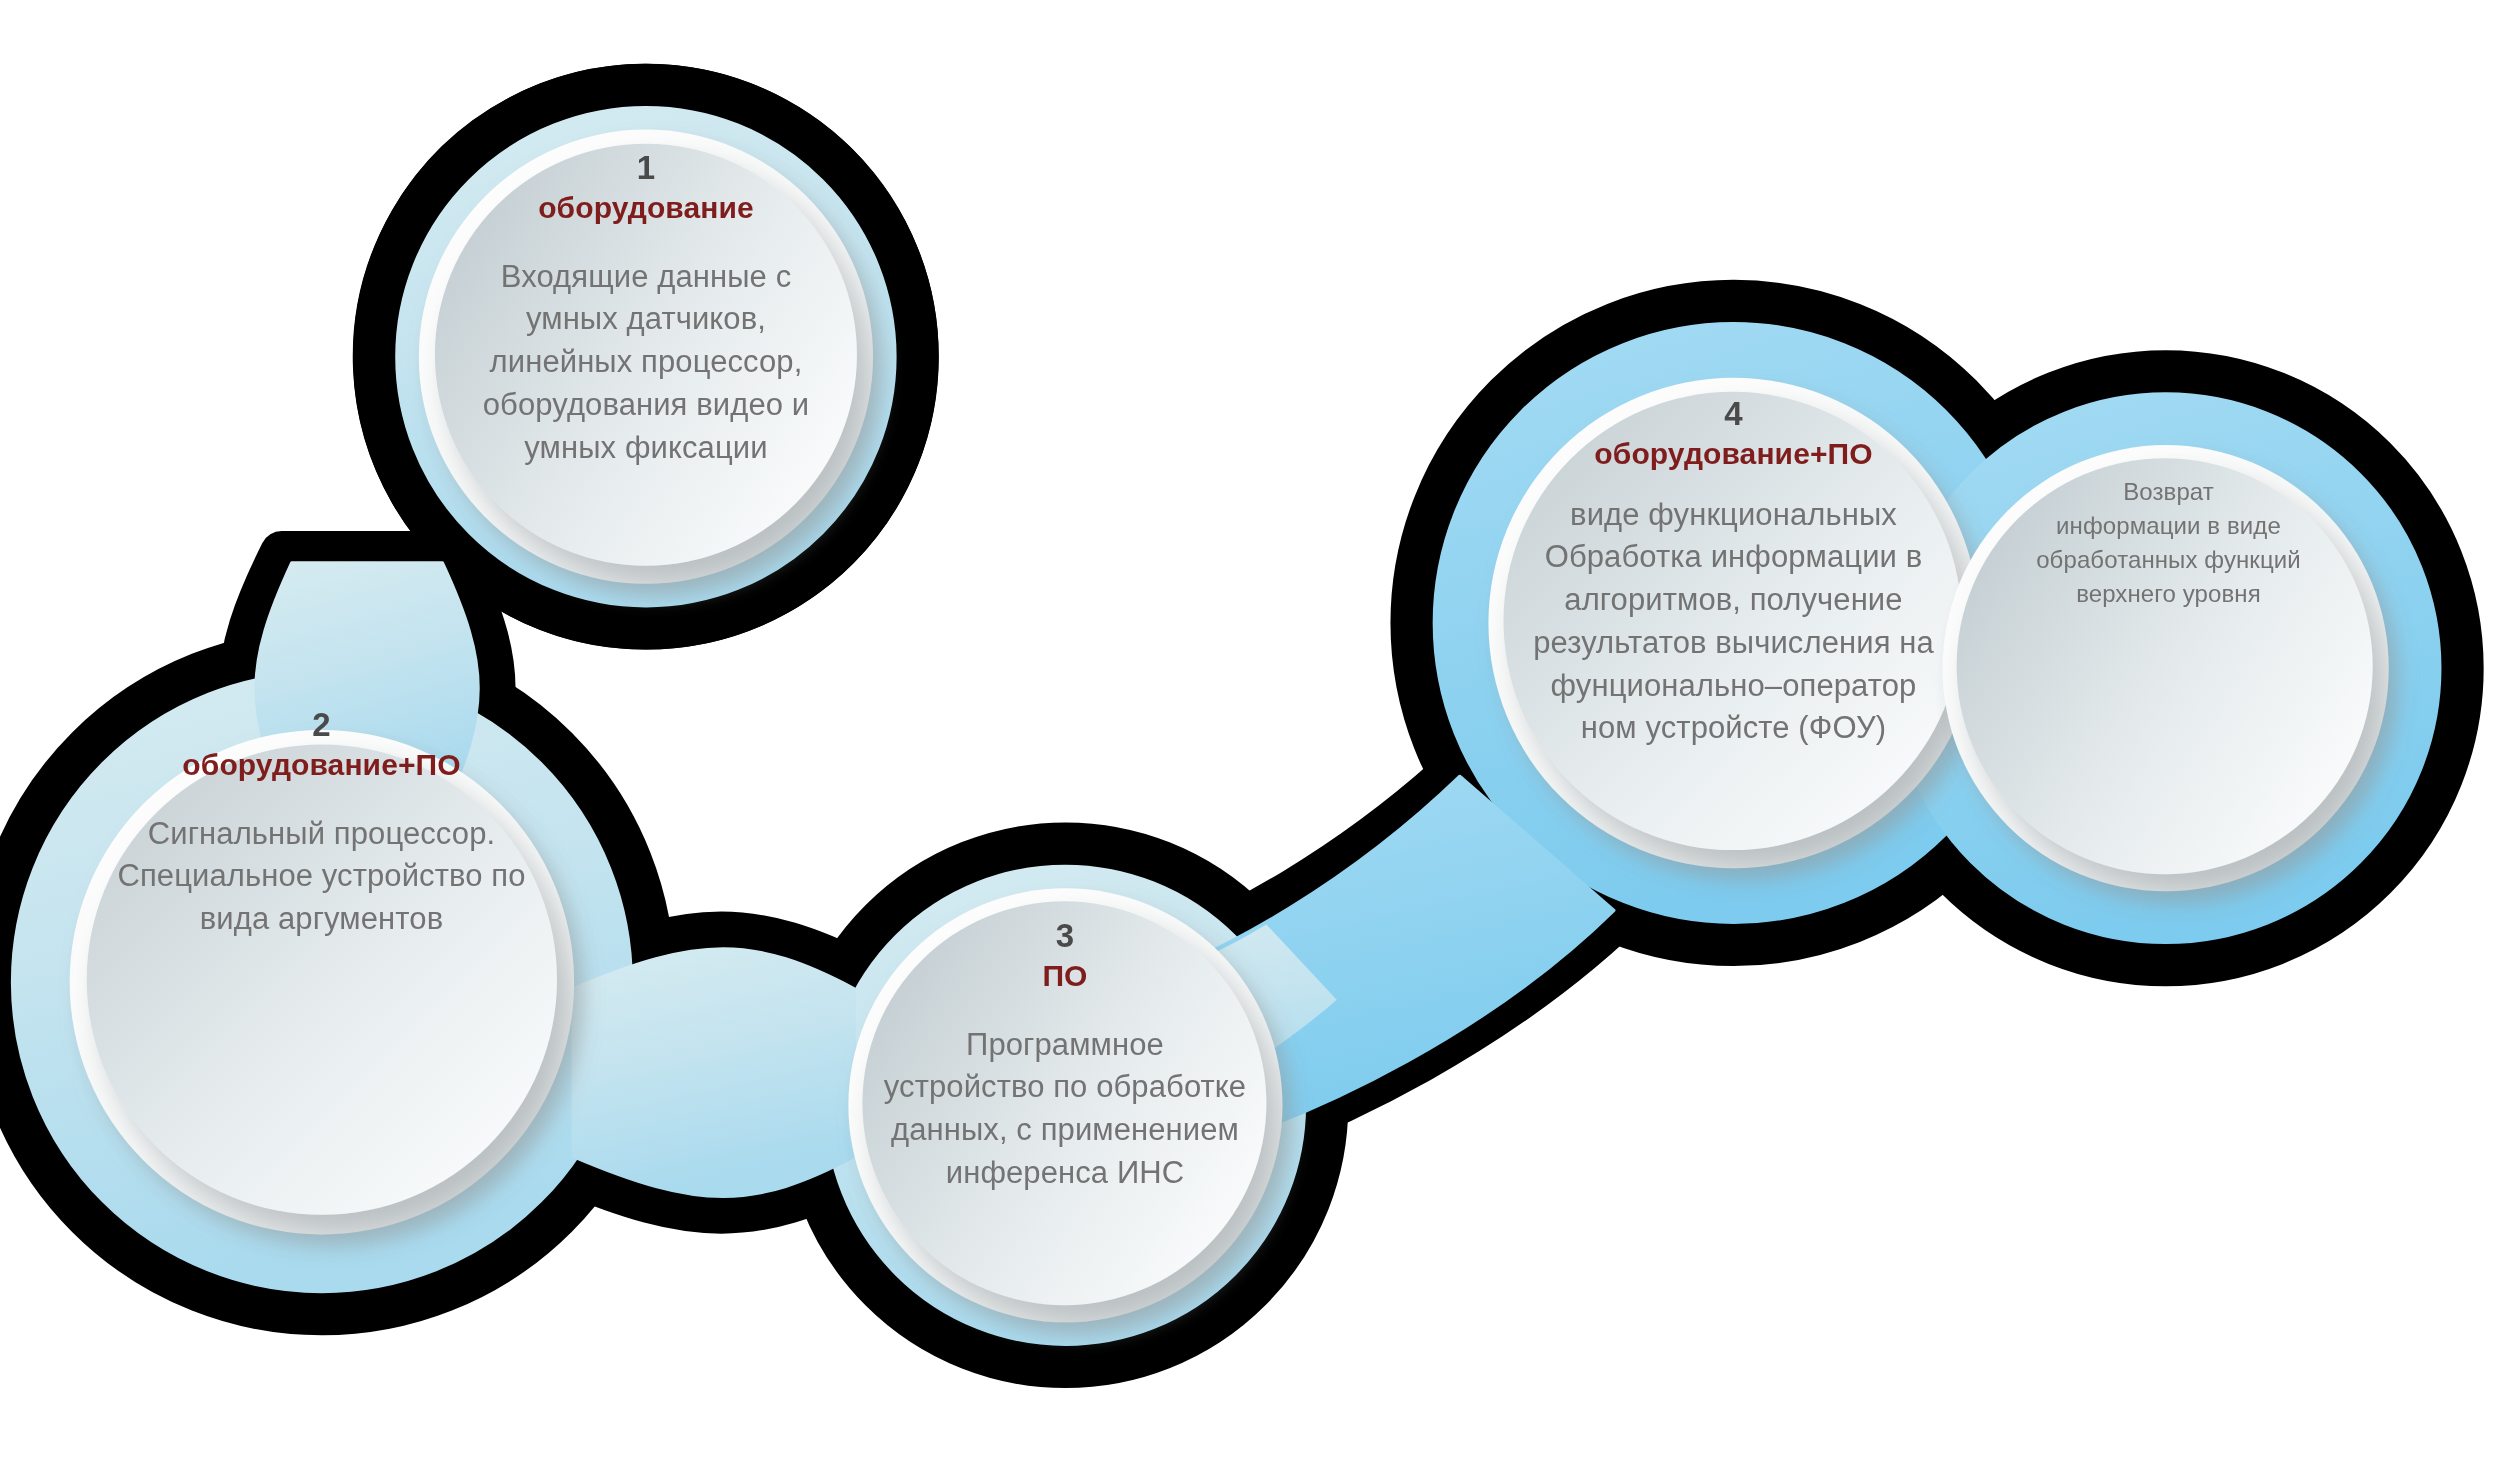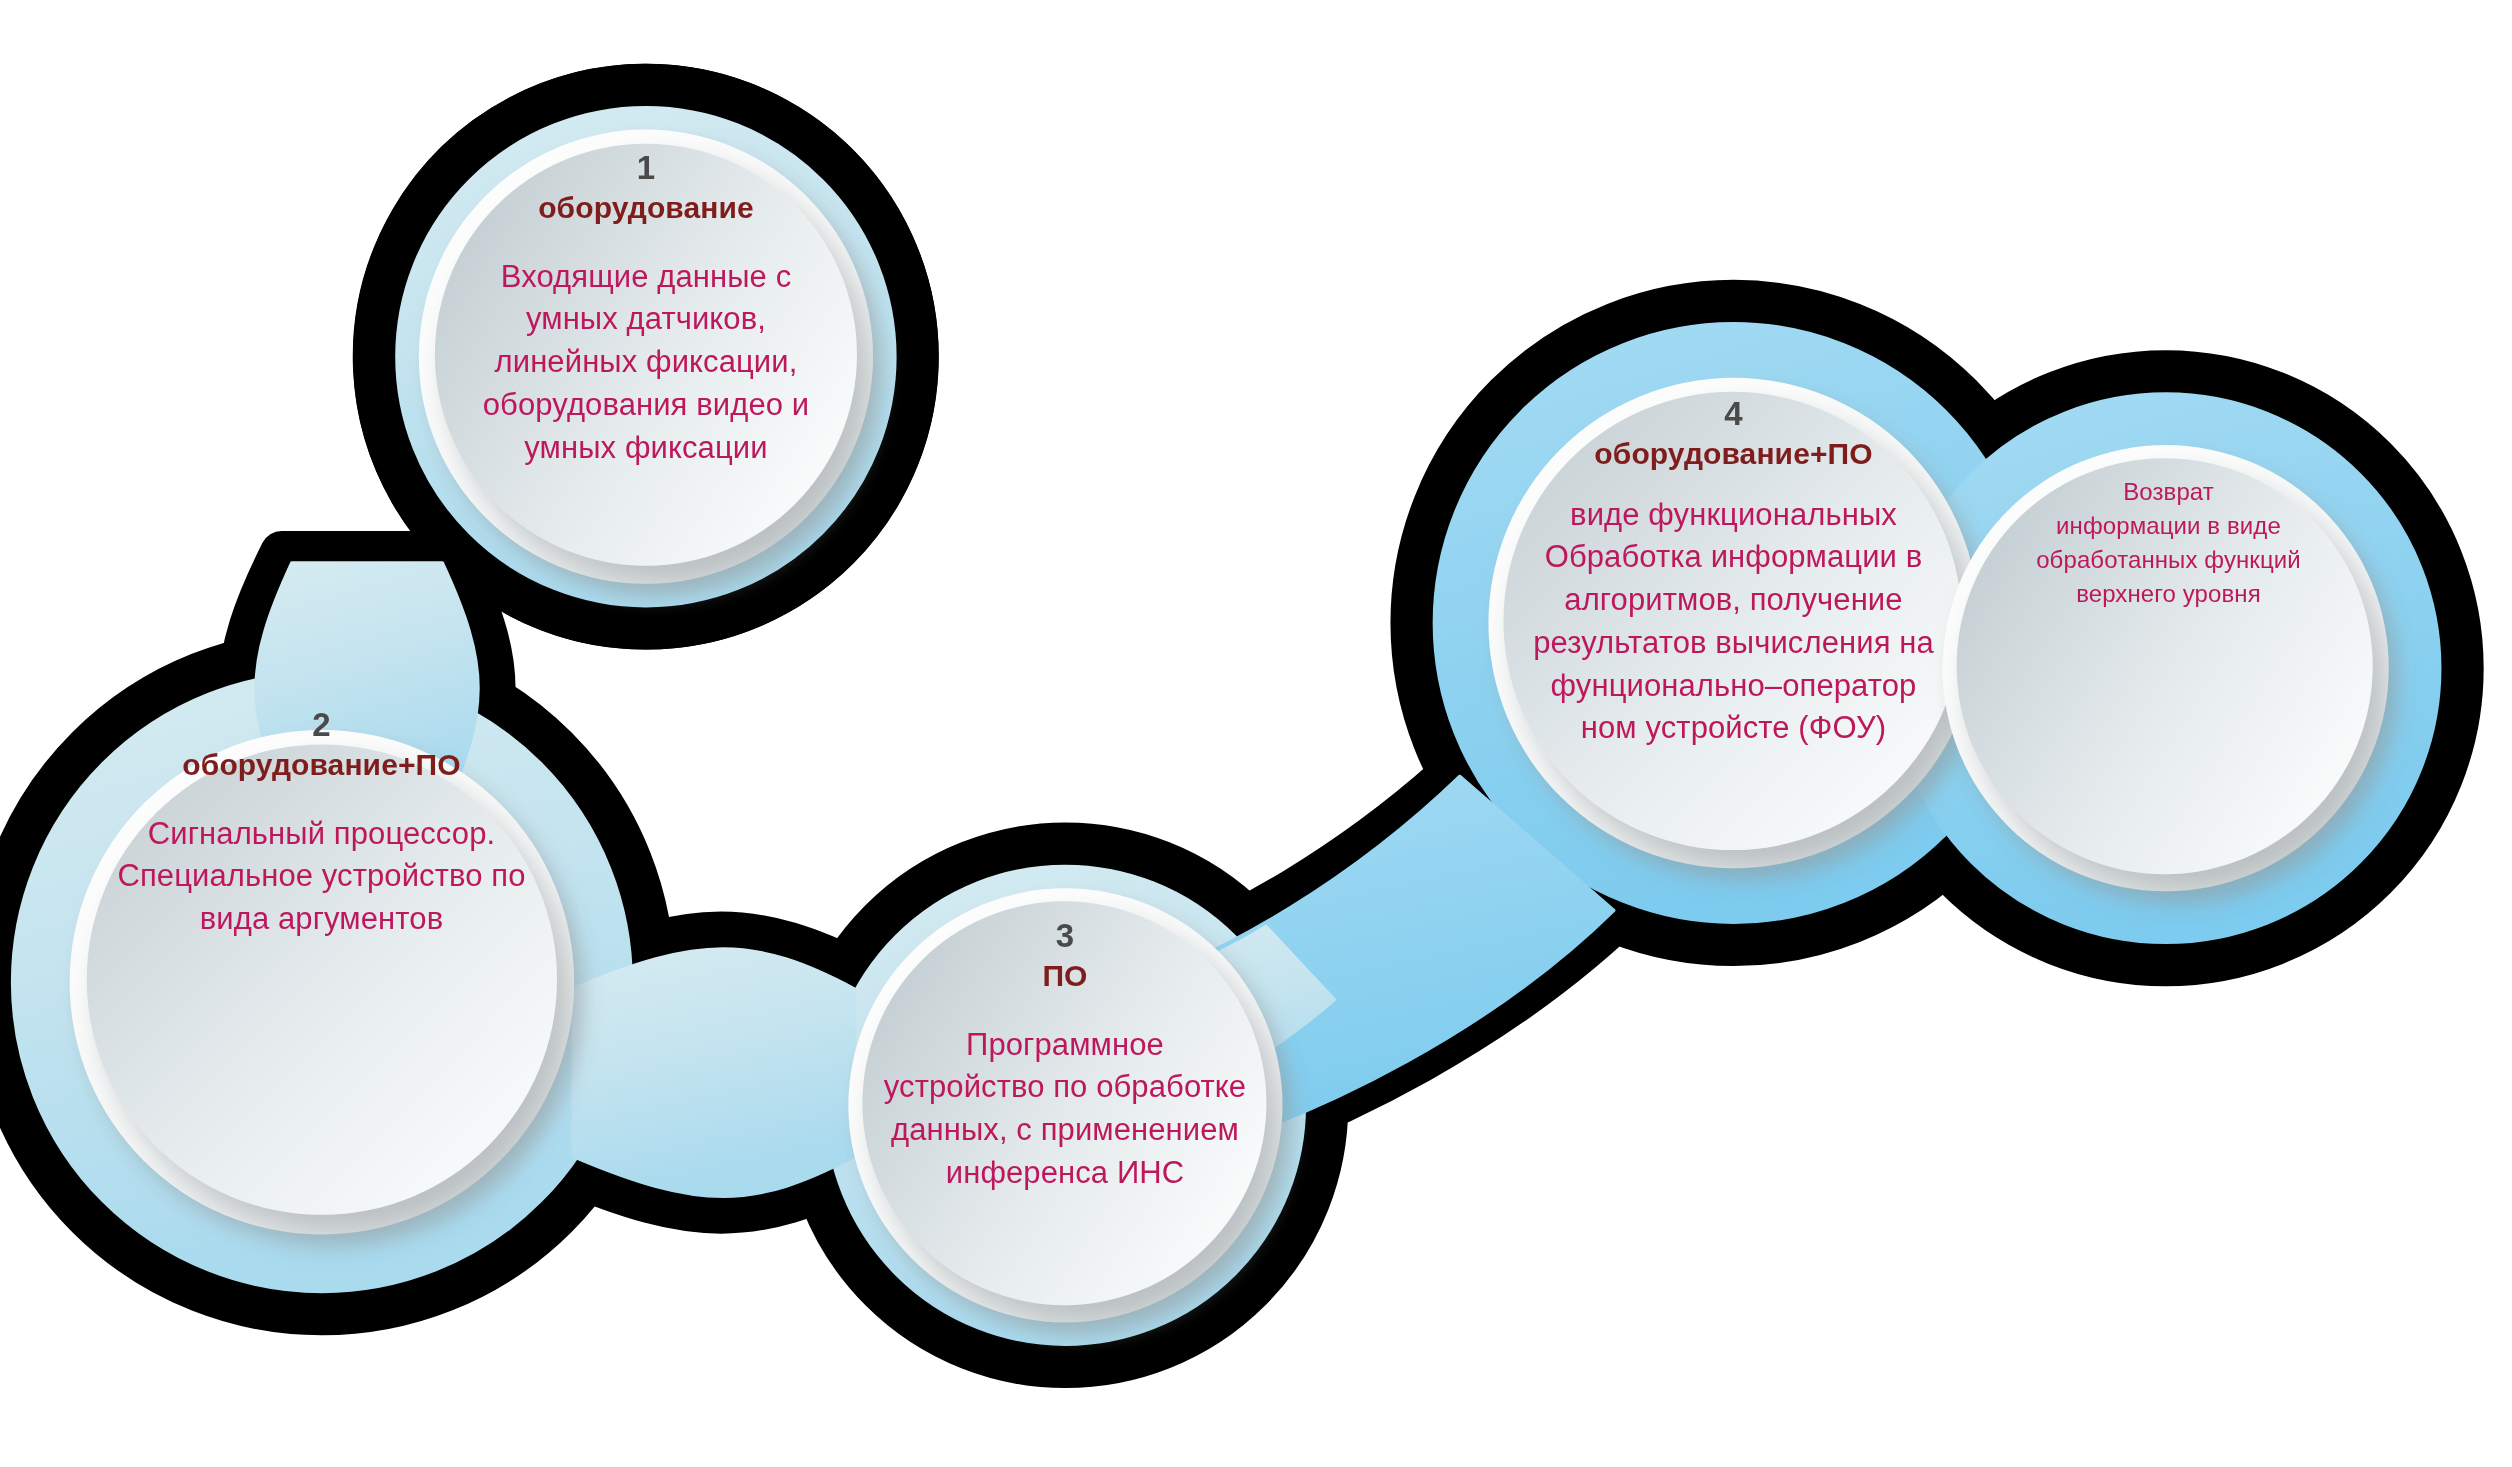--- a/index.html
+++ b/index.html
@@ -21,21 +21,21 @@
   }
   .num{
     font-size:33px;font-weight:700;color:#4a4a4a;line-height:1.0;
     letter-spacing:0.3px;
   }
   .kind{
     font-size:30px;font-weight:700;color:#7f1d1d;line-height:1.15;
     margin-top:7px;letter-spacing:0.1px;
   }
   .body{
-    font-size:31px;font-weight:300;color:#be185d;line-height:1.38;
+    font-size:31px;font-weight:300;color:#737373;line-height:1.38;
     margin-top:30px;letter-spacing:0.1px;
   }
   .body.tight{margin-top:22px;}
   .node-5 .body{margin-top:0;font-size:24px;line-height:1.42;}
 </style>
 </head>
 <body>
 
 <div id="stage">
 
@@ -189,21 +189,21 @@
       </g>
     </g>
   </svg>
 
   <div class="node-text node-1" style="left:415px;top:151px;width:462px;">
     <div class="num">1</div>
     <div class="kind">оборудование</div>
     <div class="body">
       <div>Входящие данные с</div>
       <div>умных датчиков,</div>
-      <div>линейных фиксации,</div>
+      <div>линейных процессор,</div>
       <div>оборудования видео и</div>
       <div>умных фиксации</div>
     </div>
   </div>
 
   <div class="node-text node-2" style="left:55px;top:708px;width:533px;">
     <div class="num">2</div>
     <div class="kind">оборудование+ПО</div>
     <div class="body">
       <div>Сигнальный процессор.</div>

